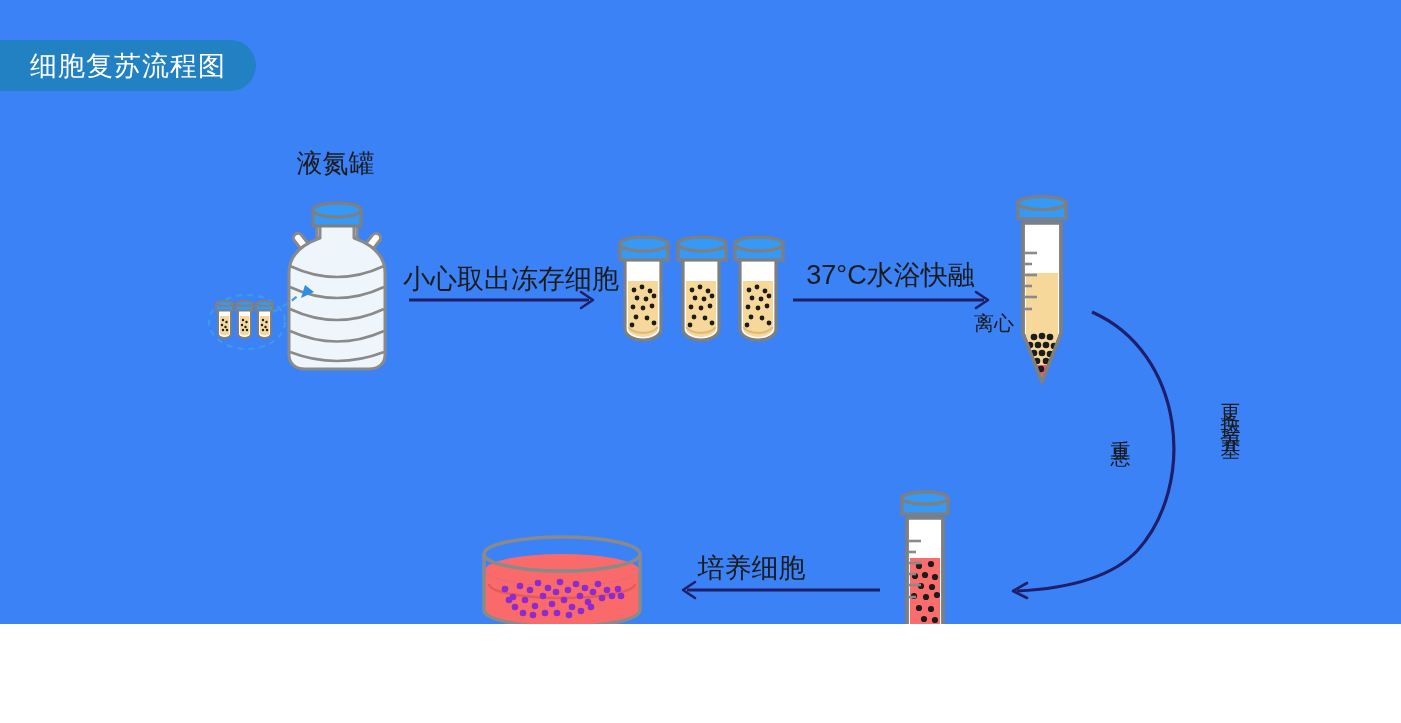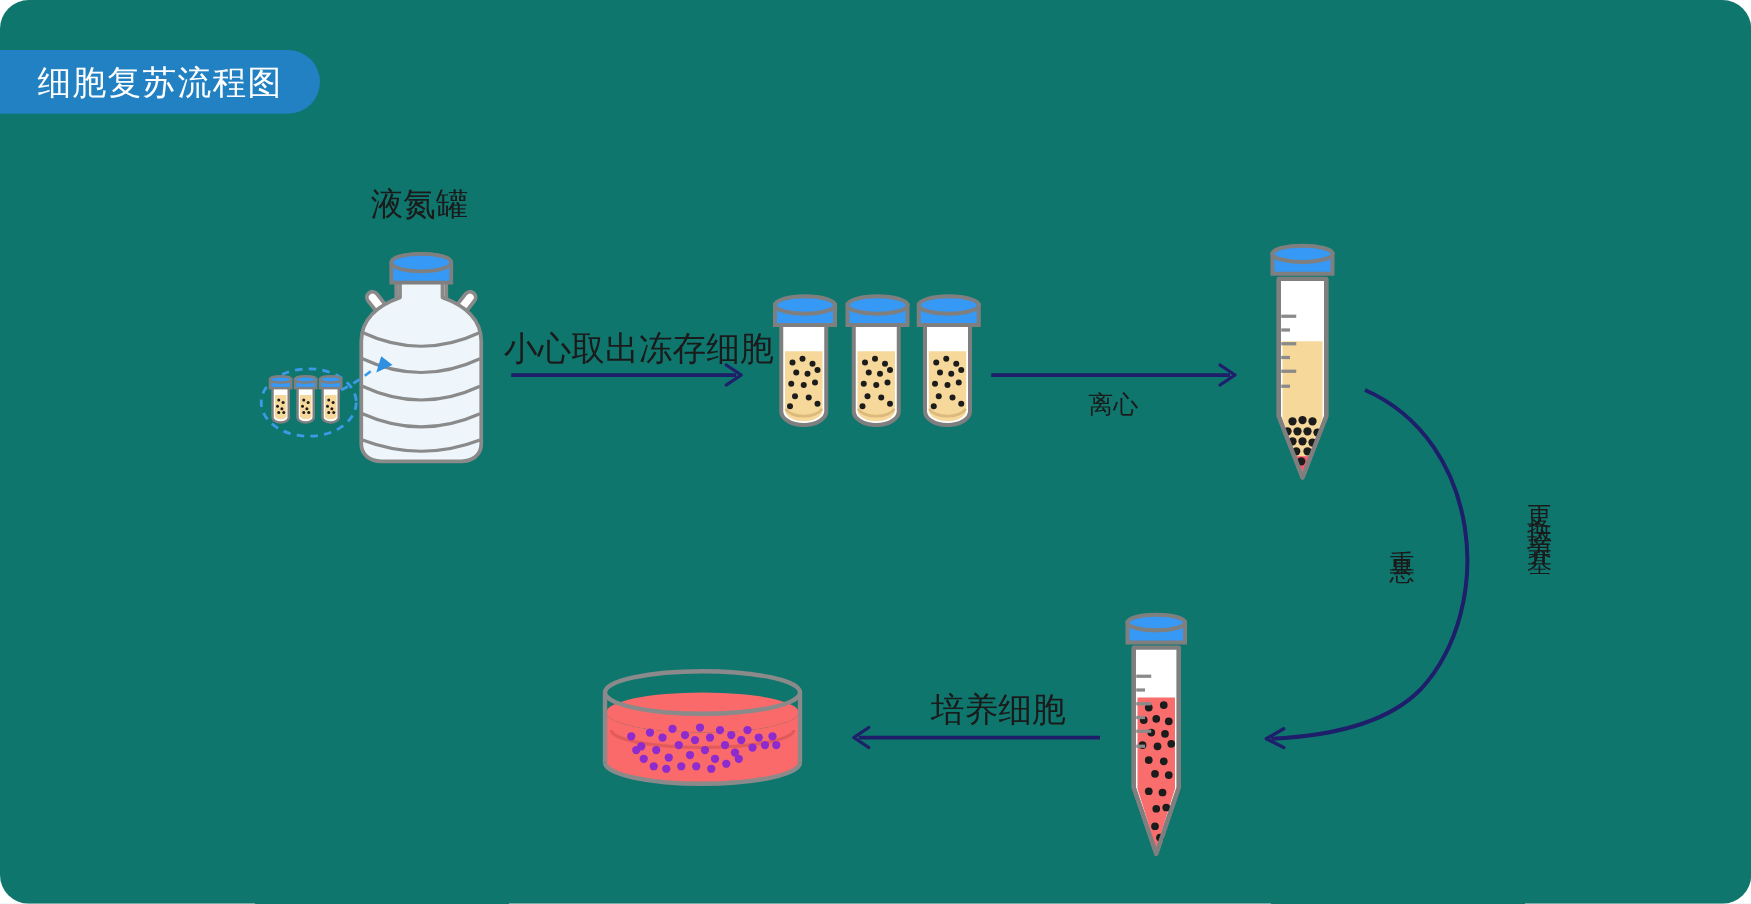--- a/index.html
+++ b/index.html
@@ -1,31 +1,31 @@
 <!DOCTYPE html>
 <html><head>
 <meta charset="utf-8">
 <style>
   html,body{margin:0;padding:0;background:#fff;}
   #stage{
-    position:relative;width:1401px;height:723px;overflow:hidden;background:#0f766e;
-    font-family:"Liberation Sans","DejaVu Sans",sans-serif;color:#1a1a1a;border-radius:23px;
+    position:relative;width:1401px;height:624px;overflow:hidden;background:#3b82f6;
+    font-family:"Liberation Sans","DejaVu Sans",sans-serif;color:#1a1a1a;
   }
   .abs{position:absolute;}
   .banner{
     left:0;top:40px;width:256px;height:51px;background:#2181c2;
     border-radius:0 28px 28px 0;display:flex;align-items:center;justify-content:center;
     color:#ffffff;font-size:27px;font-weight:500;letter-spacing:1px;
   }
   .label{font-size:27px;font-weight:500;text-align:center;white-space:nowrap;}
   .tank-label{left:268px;top:146px;width:135px;font-size:26px;font-weight:400;}
   .step1-label{left:403px;top:261px;width:205px;}
   .step2-top{left:788px;top:257px;width:205px;}
-  .step2-bottom{left:788px;top:310px;width:205px;font-size:20px;}
-  .step5-label{left:691px;top:550px;width:215px;}
+  .step2-bottom{left:809px;top:310px;width:205px;font-size:20px;text-align:right;}
+  .step5-label{left:644px;top:550px;width:215px;}
   .vtext{
     writing-mode:vertical-rl;text-orientation:upright;font-size:20px;font-weight:500;
     white-space:nowrap;
   }
   .arc-inner{left:1108px;top:424px;letter-spacing:7px;}
   .arc-outer{left:1218px;top:388px;letter-spacing:9px;}
   svg{display:block;overflow:visible;}
 </style>
 </head>
 <body>
@@ -127,20 +127,21 @@
         <use href="#cryo-vial" x="5" y="3"></use>
       </g>
     <g>
         <use href="#cryo-vial" x="63" y="3"></use>
       </g>
     <g>
         <use href="#cryo-vial" x="120" y="3"></use>
       </g>
   </svg>
 
+  <div class="abs label step2-top">37°C水浴快融</div>
   <div class="abs label step2-bottom">离心</div>
   <svg class="abs" style="left:788px;top:288px;" width="205" height="24" viewBox="0 0 205 24">
     <line x1="5" y1="12" x2="196" y2="12" stroke="#1e1e6a" stroke-width="3"></line>
     <polyline points="188,4 200,12 188,20" fill="none" stroke="#1e1e6a" stroke-width="2.6" stroke-linecap="round" stroke-linejoin="round"></polyline>
   </svg>
 
   <svg class="abs" style="left:1006px;top:196px;" width="72" height="195" viewBox="0 0 72 195">
     <path d="M17,27 V137 L36,186 L55,137 V27 Z" fill="#ffffff" stroke="#7f7f7f" stroke-width="3.4" stroke-linejoin="round"></path>
     <path d="M20,77 V139 L36,181 L52,139 V77 Z" fill="#f6d89b"></path>
     <polygon points="29,169 43,169 36,181" fill="#f4586e"></polygon>

